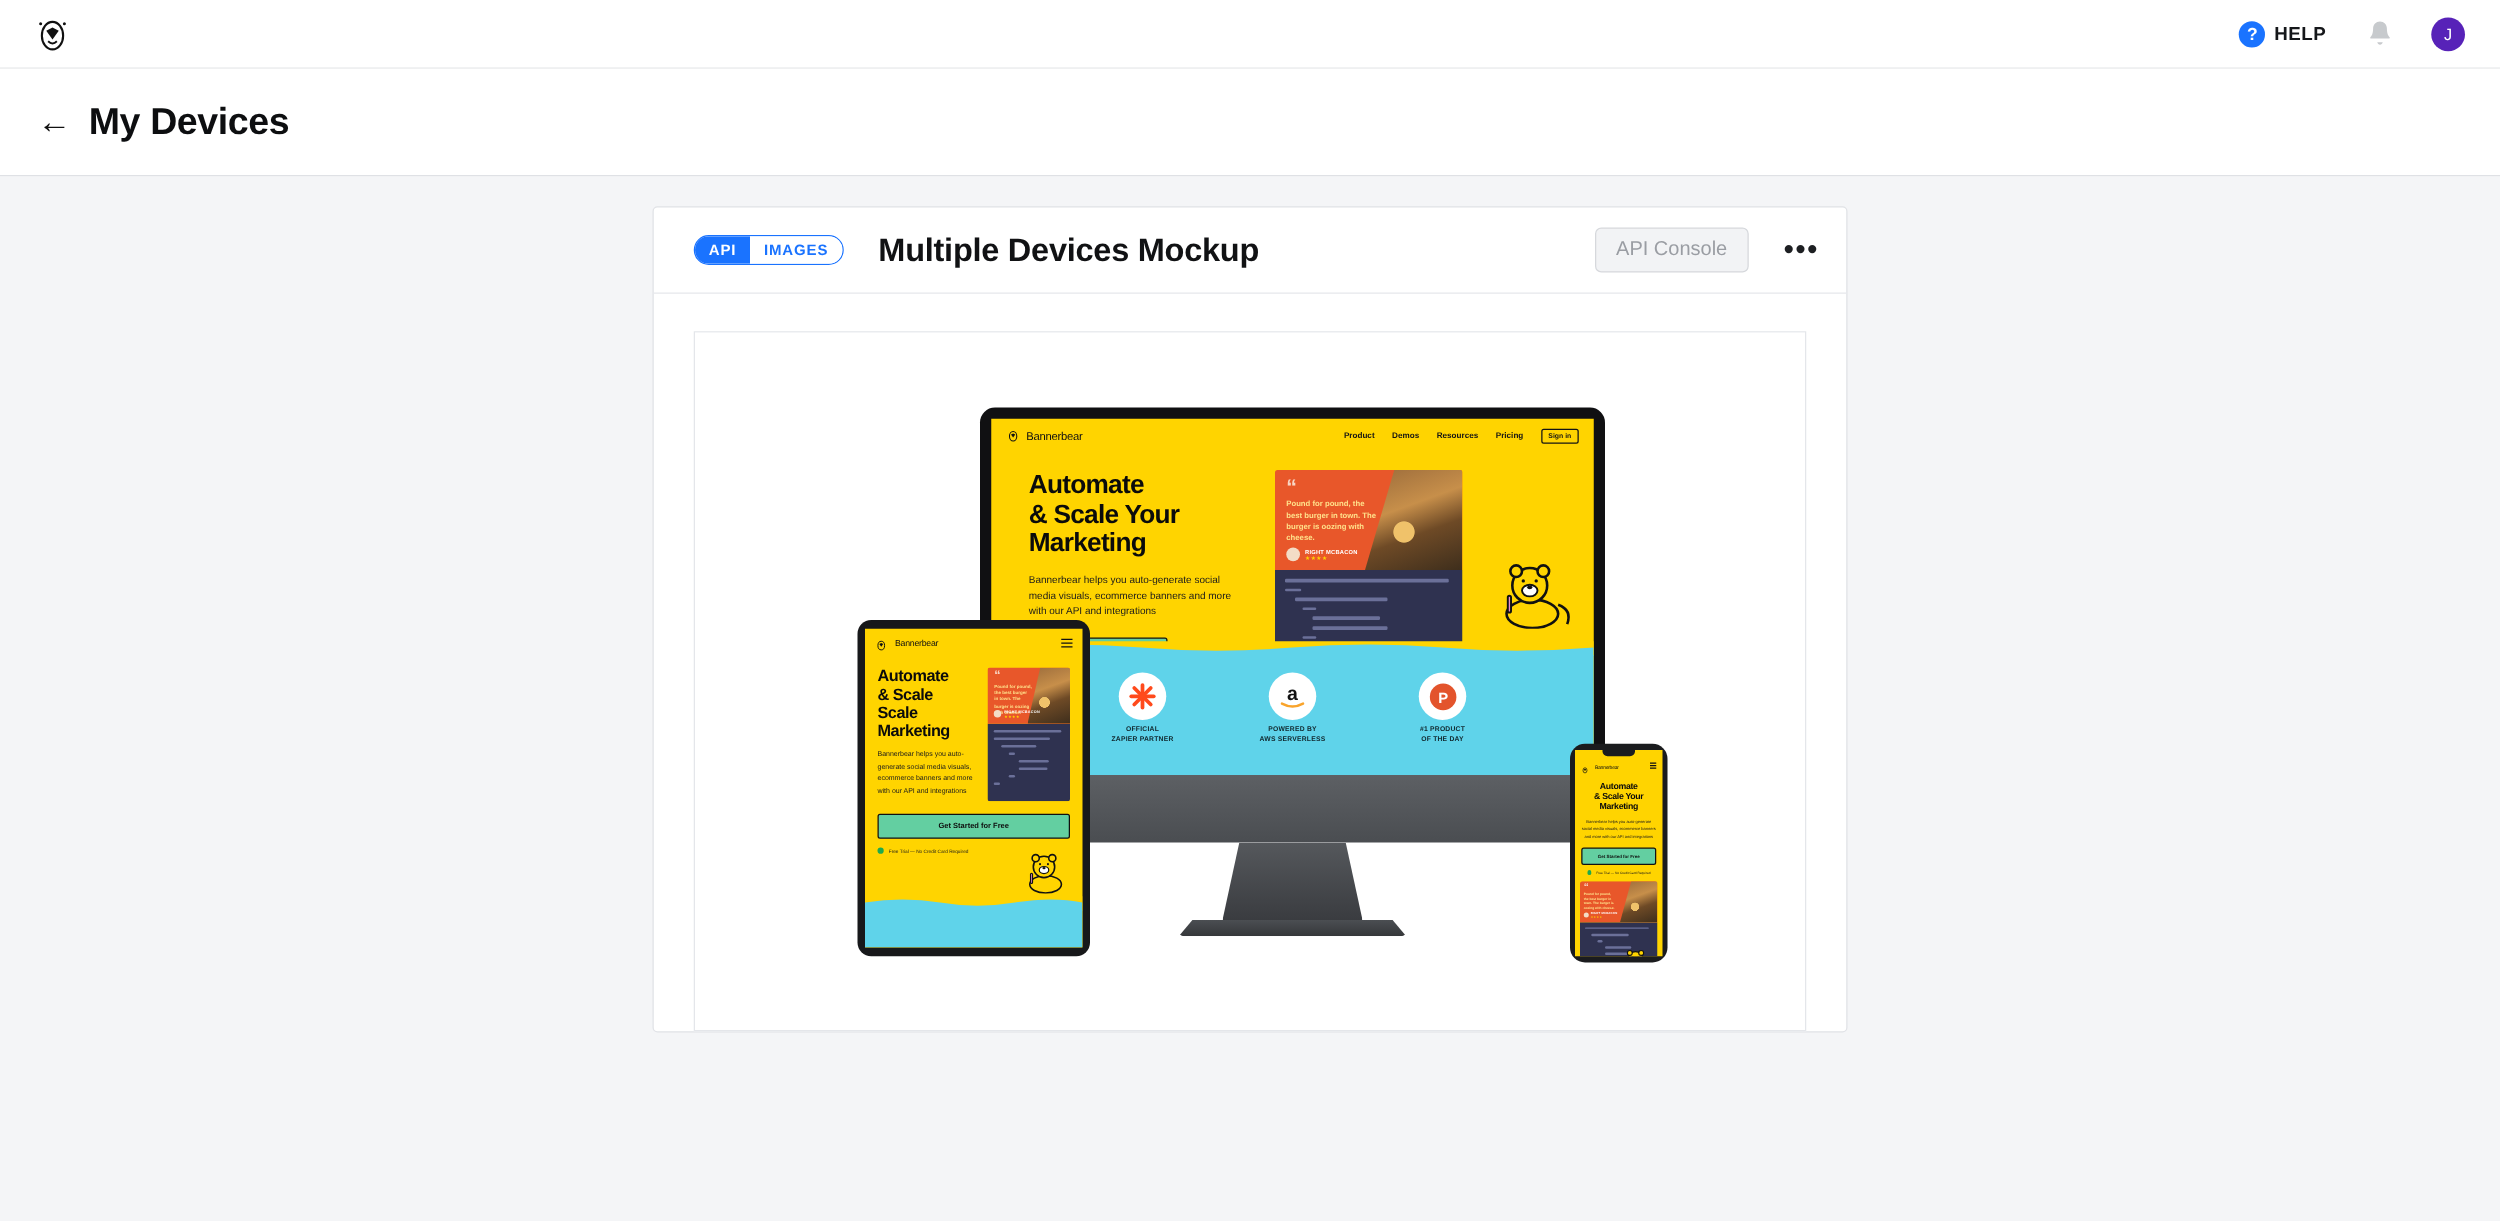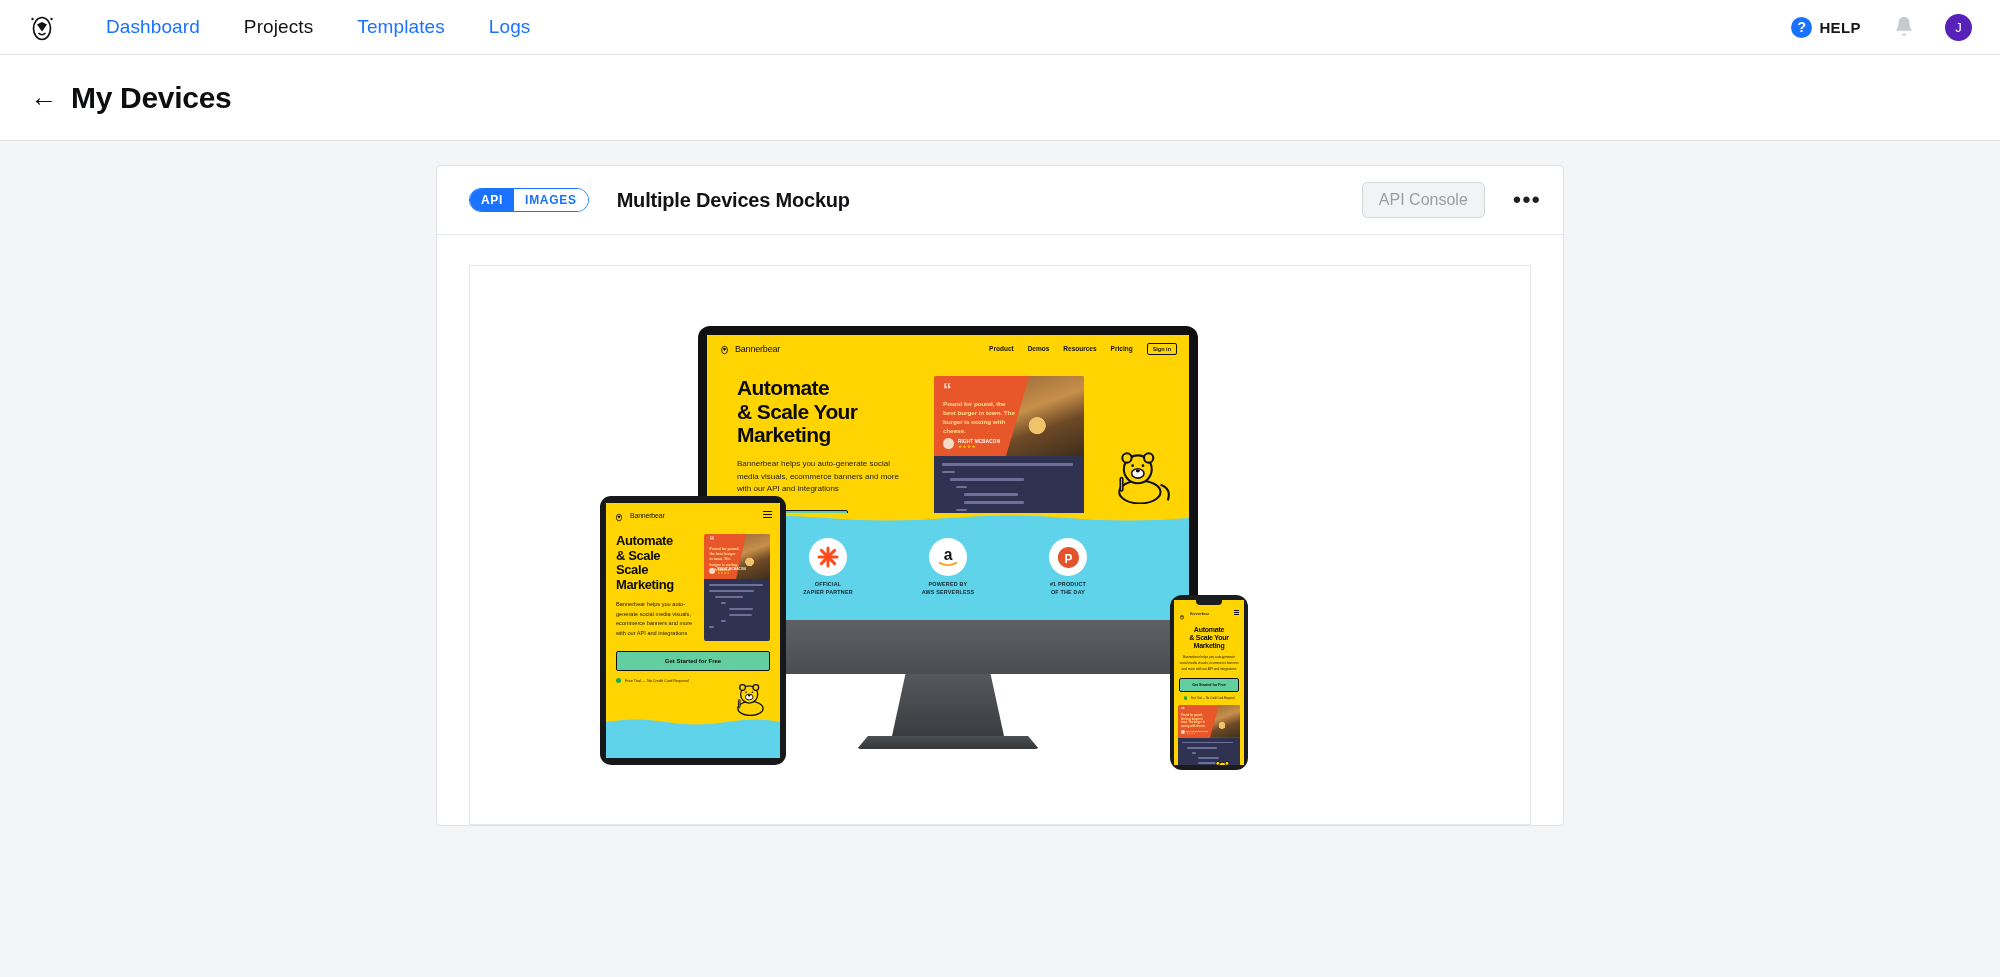--- a/index.html
+++ b/index.html
@@ -58,38 +58,38 @@
     border: 1px solid #1a73ff; border-radius: 7px;
     color: #1a73ff; background: #fff;
     font-size: 19px; padding: 11px 22px; cursor: pointer;
     font-family: "Liberation Sans", sans-serif;
     white-space: nowrap;
   }
 
   
   .content { padding: 24px 0 0 0; display: flex; justify-content: center; }
   .card {
-    width: 1128px; background: #fff;
+    width: 956px; background: #fff;
     border: 1px solid #e0e2e6; border-radius: 4px;
   }
   .card-head {
     height: 69px; display: flex; align-items: center;
     padding: 0 22px 0 32px; border-bottom: 1px solid #e6e8ec;
   }
   .badge { display: flex; height: 24px; border-radius: 13px; overflow: hidden;
            border: 1px solid #1a73ff; margin-right: 28px; }
   .badge-api {
     background: #1a73ff; color: #fff; font-size: 12px; font-weight: bold;
     letter-spacing: .7px; padding: 0 11px; display: flex; align-items: center;
   }
   .badge-images {
     background: #fff; color: #1a73ff; font-size: 12px; font-weight: bold;
     letter-spacing: .7px; padding: 0 11px; display: flex; align-items: center;
   }
-  .card-title { font-size: 20px; font-weight: bold; color: #111214; letter-spacing: -.2px; }
+  .card-title { font-size: 26px; font-weight: bold; color: #111214; letter-spacing: -.2px; }
   .ch-spacer { flex: 1 1 auto; }
   .api-console {
     background: #f2f3f5; border: 1px solid #d6d8dc; border-radius: 5px;
     color: #9a9da3; font-size: 16px; padding: 8px 16px; cursor: pointer;
     font-family: "Liberation Sans", sans-serif;
   }
   .dots { font-size: 24px; color: #1d1f22; letter-spacing: 1px; margin-left: 28px;
           cursor: pointer; line-height: 0.6; }
 
   .card-body { padding: 30px 32px 0 32px; }
@@ -195,26 +195,20 @@
 
 <div class="topnav">
   <div class="logo">
     <svg viewBox="0 0 64 64" width="32" height="32">
       <ellipse cx="32" cy="35" rx="17" ry="22" fill="#fff" stroke="#111" stroke-width="3.4"></ellipse>
       <circle cx="13" cy="16" r="2.4" fill="#111"></circle>
       <circle cx="51" cy="16" r="2.4" fill="#111"></circle>
       <path d="M32 22 L22 27 L32 41 L42 27 Z" fill="#111"></path>
       <path d="M25 44 q7 7 14 0" fill="none" stroke="#111" stroke-width="3"></path>
     </svg>
-  </div>
-  <div class="navlinks">
-    <a class="navlink">Dashboard</a>
-    <a class="navlink active">Projects</a>
-    <a class="navlink">Templates</a>
-    <a class="navlink">Logs</a>
   </div>
   <div class="navspacer"></div>
   <div class="help-wrap">
     <div class="help-circle">?</div>
     <div class="help-text">HELP</div>
   </div>
   <div class="bell">
     <svg viewBox="0 0 24 26" width="22" height="24">
       <path d="M12 2.2c-3.5 0-6 2.6-6 6 0 5.4-1.6 6.9-2.4 7.8-.4.5 0 1.2.7 1.2h15.4c.7 0 1.1-.7.7-1.2-.8-.9-2.4-2.4-2.4-7.8 0-3.4-2.5-6-6-6z" fill="#c7cacd"></path>
       <path d="M9.6 20.4c.4 1.4 1.3 2.2 2.4 2.2s2-0.8 2.4-2.2z" fill="#c7cacd"></path>

